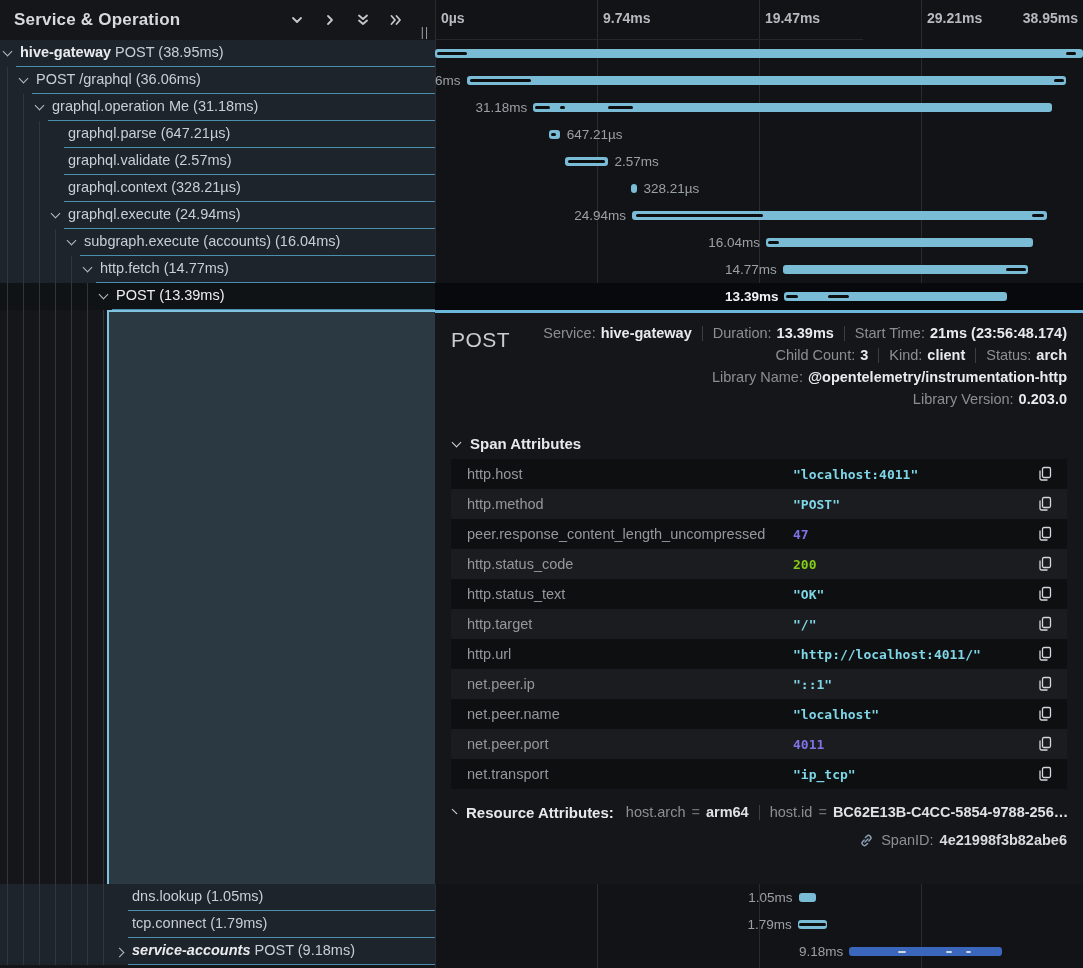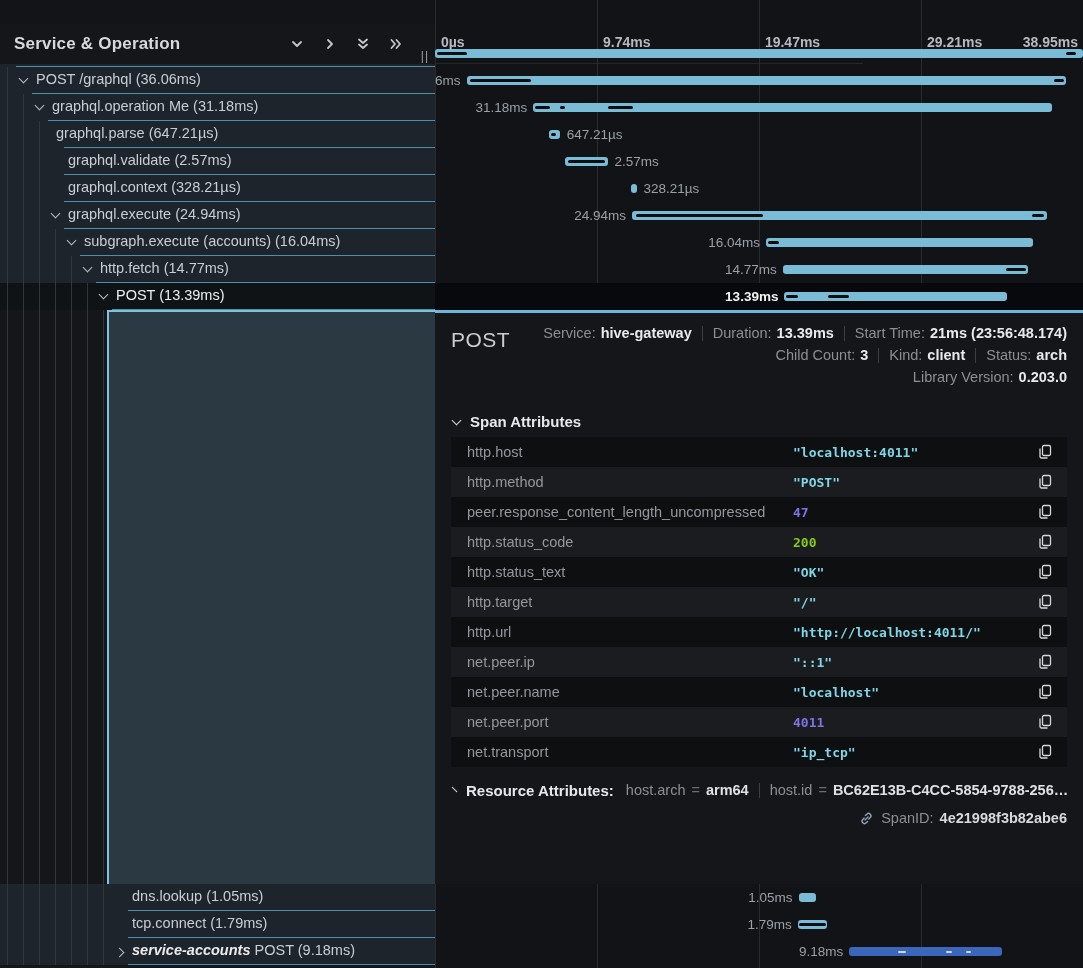--- a/index.html
+++ b/index.html
@@ -5,21 +5,21 @@
   * { margin:0; padding:0; box-sizing:border-box; }
   html,body { background:#0c0d0f; }
   body { font-family:"Liberation Sans", sans-serif; }
   .app { position:relative; width:1083px; height:968px; background:#131417; overflow:hidden; }
 
   
   .timeline-bg { position:absolute; left:435px; top:0; width:648px; height:968px; background:#121316; z-index:0; }
   .gridline { position:absolute; top:0; bottom:0; width:1px; background:#2a2b2f; }
 
   
-  .header { position:absolute; left:0; top:0; width:863px; height:40px; z-index:5; border-bottom:1px solid #26272a;margin-top:24px; }
+  .header { position:absolute; left:0; top:0; width:863px; height:40px; z-index:5; border-bottom:1px solid #26272a; }
   .header-left { position:absolute; left:0; top:0; width:435px; height:40px; background:#151619; display:flex; align-items:center; }
   .panel-title { color:#d6d9dd; font-size:17px; font-weight:700; margin-left:14px; letter-spacing:.2px; }
   .hdr-icons { position:absolute; right:32px; top:0; height:40px; display:flex; align-items:center; gap:18px; }
   .hdr-icon { width:15px; height:15px; display:flex; align-items:center; justify-content:center; cursor:pointer; }
   .hdr-icon svg { stroke:#c4c8cd; stroke-width:1.8; fill:none; stroke-linecap:round; stroke-linejoin:round; }
   .drag-handle { position:absolute; right:6px; bottom:1px; color:#9aa0a6; font-size:12px; letter-spacing:1px; cursor:col-resize; }
   .axis { position:absolute; left:435px; top:0; width:648px; height:40px; }
   .axis-tick { position:absolute; top:10px; color:#b6bac0; font-size:14px; font-weight:600; white-space:nowrap; }
 
   
@@ -178,21 +178,21 @@
           <div class="bar-marker" style="left: 124.8px; width: 5px;"></div>
           <div class="bar-marker" style="left: 173px; width: 25px;"></div>
           <span class="bar-label" style="right: 555.8px;">31.18ms</span>
         </div>
     </div>
       <div class="row">
       <div class="row-left">
           <div class="guide" style="left: 7px;"></div>
           <div class="guide" style="left: 23px;"></div>
           <div class="guide" style="left: 39px;"></div>
-          <span class="row-label" style="left: 56px;">graphql.parse (647.21µs)</span>
+          <span class="row-label" style="left: 68px;">graphql.parse (647.21µs)</span>
           <div class="row-border" style="left: 64px;"></div>
         </div>
       <div class="row-right">
           <div class="bar" style="left: 114px; width: 10.8px; background: rgb(122, 187, 214);"></div>
           <div class="bar-marker" style="left: 116px; width: 5px;"></div>
           <span class="bar-label" style="left: 131.8px;">647.21µs</span>
         </div>
     </div>
       <div class="row">
       <div class="row-left">
@@ -318,20 +318,24 @@
                 <span class="meta-label">Child Count:</span>
                 <span class="meta-value">3</span>
                 <span class="meta-sep"></span>
                 <span class="meta-label">Kind:</span>
                 <span class="meta-value">client</span>
                 <span class="meta-sep"></span>
                 <span class="meta-label">Status:</span>
                 <span class="meta-value">arch</span>
               </div>
               <div class="meta-line">
+                <span class="meta-label">Library Name:</span>
+                <span class="meta-value">@opentelemetry/instrumentation-http</span>
+              </div>
+              <div class="meta-line">
                 <span class="meta-label">Library Version:</span>
                 <span class="meta-value">0.203.0</span>
               </div>
             </div>
         </div>
         <div class="section-head">
           <span class="chev down"></span>
           <span class="section-title">Span Attributes</span>
         </div>
         <div class="attr-table" id="attr-table">

